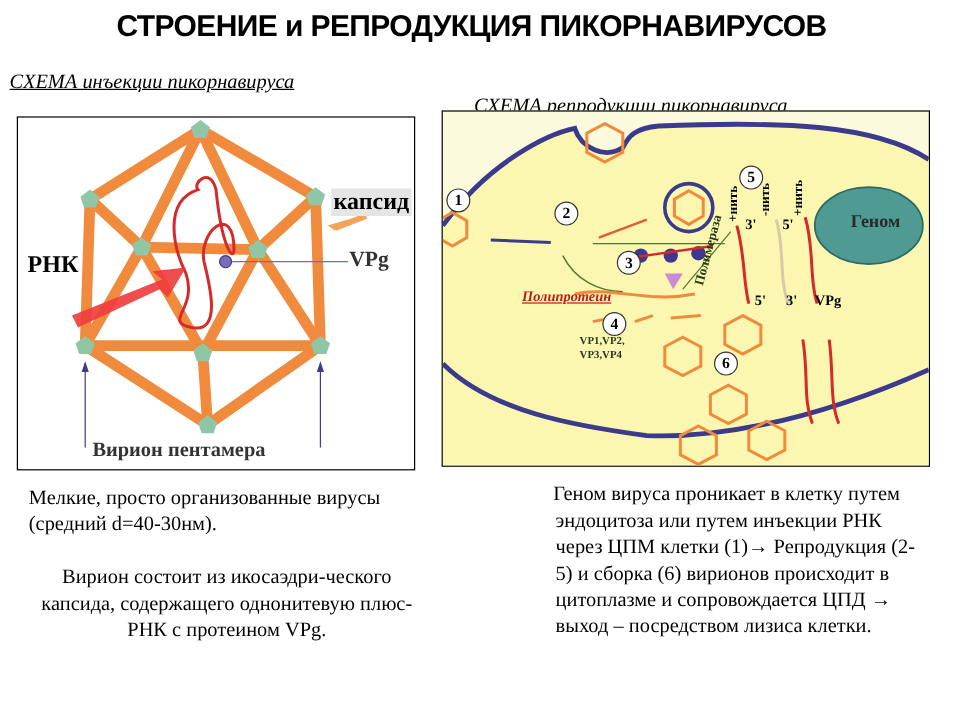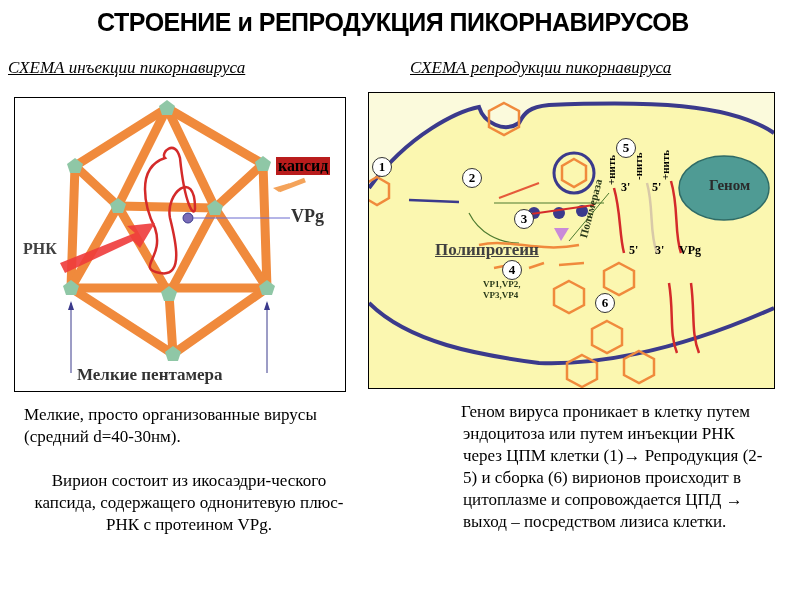--- a/index.html
+++ b/index.html
@@ -1,20 +1,20 @@
 <!DOCTYPE html>
 <html><head>
 <meta charset="utf-8">
 <style>
   html, body { margin:0; padding:0; background:#ffffff; }
   body { width:800px; height:600px; position:relative; overflow:hidden; font-family:"Liberation Serif", serif; color:#000; }
   .title { position:absolute; left:0; top:8px; width:786px; text-align:center; font-family:"Liberation Sans", sans-serif; font-weight:bold; font-size:25px; letter-spacing:-0.5px; }
   .sub { position:absolute; top:58px; font-style:italic; font-size:17px; text-decoration:underline; }
   .sub.left { left:8px; }
-  .sub.right { left:410px; }
+  .sub.right { left:395px;margin-top:20px; }
   .fig { position:absolute; border:1px solid #000; background:#fff; }
   .fig1 { left:14px; top:97px; width:330px; height:293px; }
   .fig2 { left:368px; top:92px; width:405px; height:295px; background:#fbfadc; }
   .label-caps { position:absolute; font-family:"Liberation Serif", serif; font-weight:bold; }
   .para { position:absolute; font-family:"Liberation Serif", serif; font-size:17px; line-height:22px; }
   .p1 { left:24px; top:404px; width:330px; }
   .p2 { left:24px; top:470px; width:330px;text-align:center; }
   .p3 { left:463px; top:401px; width:300px; text-indent:-2px; }
   svg { position:absolute; left:0; top:0; }
 </style>
@@ -62,25 +62,25 @@
     <line x1="178" y1="120" x2="275" y2="120" stroke="#6a6acf" stroke-width="1"></line>
     <polygon points="220,140 210,155 225,155" fill="none"></polygon>
     <polygon points="45,165 120,135 112,128 140,125 125,150 118,143 50,175" fill="#ee3b3b" opacity="0.9"></polygon>
     <polygon points="275,85 258,90 264,94" fill="#f4a35a"></polygon>
     <line x1="264" y1="92" x2="290" y2="82" stroke="#f4a35a" stroke-width="5"></line>
     <line x1="56" y1="205" x2="56" y2="275" stroke="#3b3a8c" stroke-width="1"></line>
     <polygon points="56,203 53,212 59,212" fill="#3b3a8c"></polygon>
     <line x1="252" y1="205" x2="252" y2="275" stroke="#3b3a8c" stroke-width="1"></line>
     <polygon points="252,203 249,212 255,212" fill="#3b3a8c"></polygon>
   </svg>
-  <div class="label-caps" style="left:8px;top:142px;font-size:16px;color:#404040;">РНК</div>
+  <div class="label-caps" style="left:8px;top:112px;font-size:20px;color:#000000;">РНК</div>
   <div class="label-caps" style="left:276px;top:108px;font-size:18px;color:#333;">VPg</div>
-  <div class="label-caps" style="left:62px;top:267px;font-size:17px;color:#333;">Мелкие пентамера</div>
+  <div class="label-caps" style="left:62px;top:267px;font-size:17px;color:#333;">Вирион пентамера</div>
 </div>
-<div class="label-caps" style="left:276px;top:157px;font-size:16px;background:#b91c1c;padding:0 2px;">капсид</div>
+<div class="label-caps" style="left:276px;top:157px;font-size:20px;background:#e5e5e5;padding:0 2px;">капсид</div>
 
 <div class="fig fig2">
   <svg width="405" height="295" viewBox="0 0 405 295">
     <path d="M0,95 C40,40 90,18 110,14 C115,30 135,40 150,30 C155,20 160,14 180,12 C280,8 360,10 405,40 L405,295 L0,295 Z" fill="#fbf7b0"></path>
     <path d="M0,95 C40,40 90,18 110,14 C115,30 135,40 150,30 C155,20 160,14 180,12 C280,8 360,10 405,40" stroke="#3b3a8c" stroke-width="4" fill="none"></path>
     <path d="M0,210 C40,250 110,262 170,270 C220,272 300,262 405,215" stroke="#3b3a8c" stroke-width="4" fill="none"></path>
     <ellipse cx="355" cy="95" rx="45" ry="32" fill="#4f9b94" stroke="#2f6b66" stroke-width="1.5"></ellipse>
     <g fill="none" stroke="#f08a3c" stroke-width="2.5">
       <polygon points="135,10 150,18 150,34 135,42 120,34 120,18"></polygon>
       <circle cx="205" cy="80" r="20" stroke="#3b3a8c" stroke-width="3"></circle>
@@ -111,21 +111,21 @@
     <path d="M300,190 C305,220 300,240 308,260 M322,190 C326,220 322,240 330,260" stroke="#d42a2a" stroke-width="2.5" fill="none"></path>
     <path d="M200,148 L240,100" stroke="#4d7a2f" stroke-width="1"></path>
   </svg>
   <div style="position:absolute;left:3px;top:64px;width:18px;height:18px;border:1px solid #333;border-radius:50%;background:#fff;font-size:13px;font-weight:bold;text-align:center;line-height:18px;">1</div>
   <div style="position:absolute;left:93px;top:75px;width:18px;height:18px;border:1px solid #333;border-radius:50%;background:#fff;font-size:13px;font-weight:bold;text-align:center;line-height:18px;">2</div>
   <div style="position:absolute;left:145px;top:116px;width:18px;height:18px;border:1px solid #333;border-radius:50%;background:#fff;font-size:13px;font-weight:bold;text-align:center;line-height:18px;">3</div>
   <div style="position:absolute;left:133px;top:167px;width:18px;height:18px;border:1px solid #333;border-radius:50%;background:#fff;font-size:13px;font-weight:bold;text-align:center;line-height:18px;">4</div>
   <div style="position:absolute;left:247px;top:45px;width:18px;height:18px;border:1px solid #333;border-radius:50%;background:#fff;font-size:13px;font-weight:bold;text-align:center;line-height:18px;">5</div>
   <div style="position:absolute;left:226px;top:200px;width:18px;height:18px;border:1px solid #333;border-radius:50%;background:#fff;font-size:13px;font-weight:bold;text-align:center;line-height:18px;">6</div>
   <div class="label-caps" style="left:340px;top:84px;font-size:15px;color:#2a2a2a;">Геном</div>
-  <div class="label-caps" style="left:66px;top:147px;font-size:17px;color:#404040;text-decoration:underline;">Полипротеин</div>
+  <div class="label-caps" style="left:66px;top:147px;font-size:12px;font-style:italic;color:#b91c1c;text-decoration:underline;">Полипротеин</div>
   <div class="label-caps" style="left:208px;top:143px;font-size:11px;color:#2a3a1a;transform:rotate(-75deg);transform-origin:left top;">Полимераза</div>
   <div class="label-caps" style="left:114px;top:186px;font-size:9px;color:#2a3a1a;">VP1,VP2,</div>
   <div class="label-caps" style="left:114px;top:197px;font-size:9px;color:#2a3a1a;">VP3,VP4</div>
   <div class="label-caps" style="left:236px;top:92px;font-size:11px;transform:rotate(-90deg);transform-origin:left top;">+нить</div>
   <div class="label-caps" style="left:263px;top:87px;font-size:11px;transform:rotate(-90deg);transform-origin:left top;">-нить</div>
   <div class="label-caps" style="left:290px;top:87px;font-size:11px;transform:rotate(-90deg);transform-origin:left top;">+нить</div>
   <div class="label-caps" style="left:252px;top:87px;font-size:12px;">3'</div>
   <div class="label-caps" style="left:283px;top:87px;font-size:12px;">5'</div>
   <div class="label-caps" style="left:260px;top:150px;font-size:12px;">5'</div>
   <div class="label-caps" style="left:286px;top:150px;font-size:12px;">3'</div>

